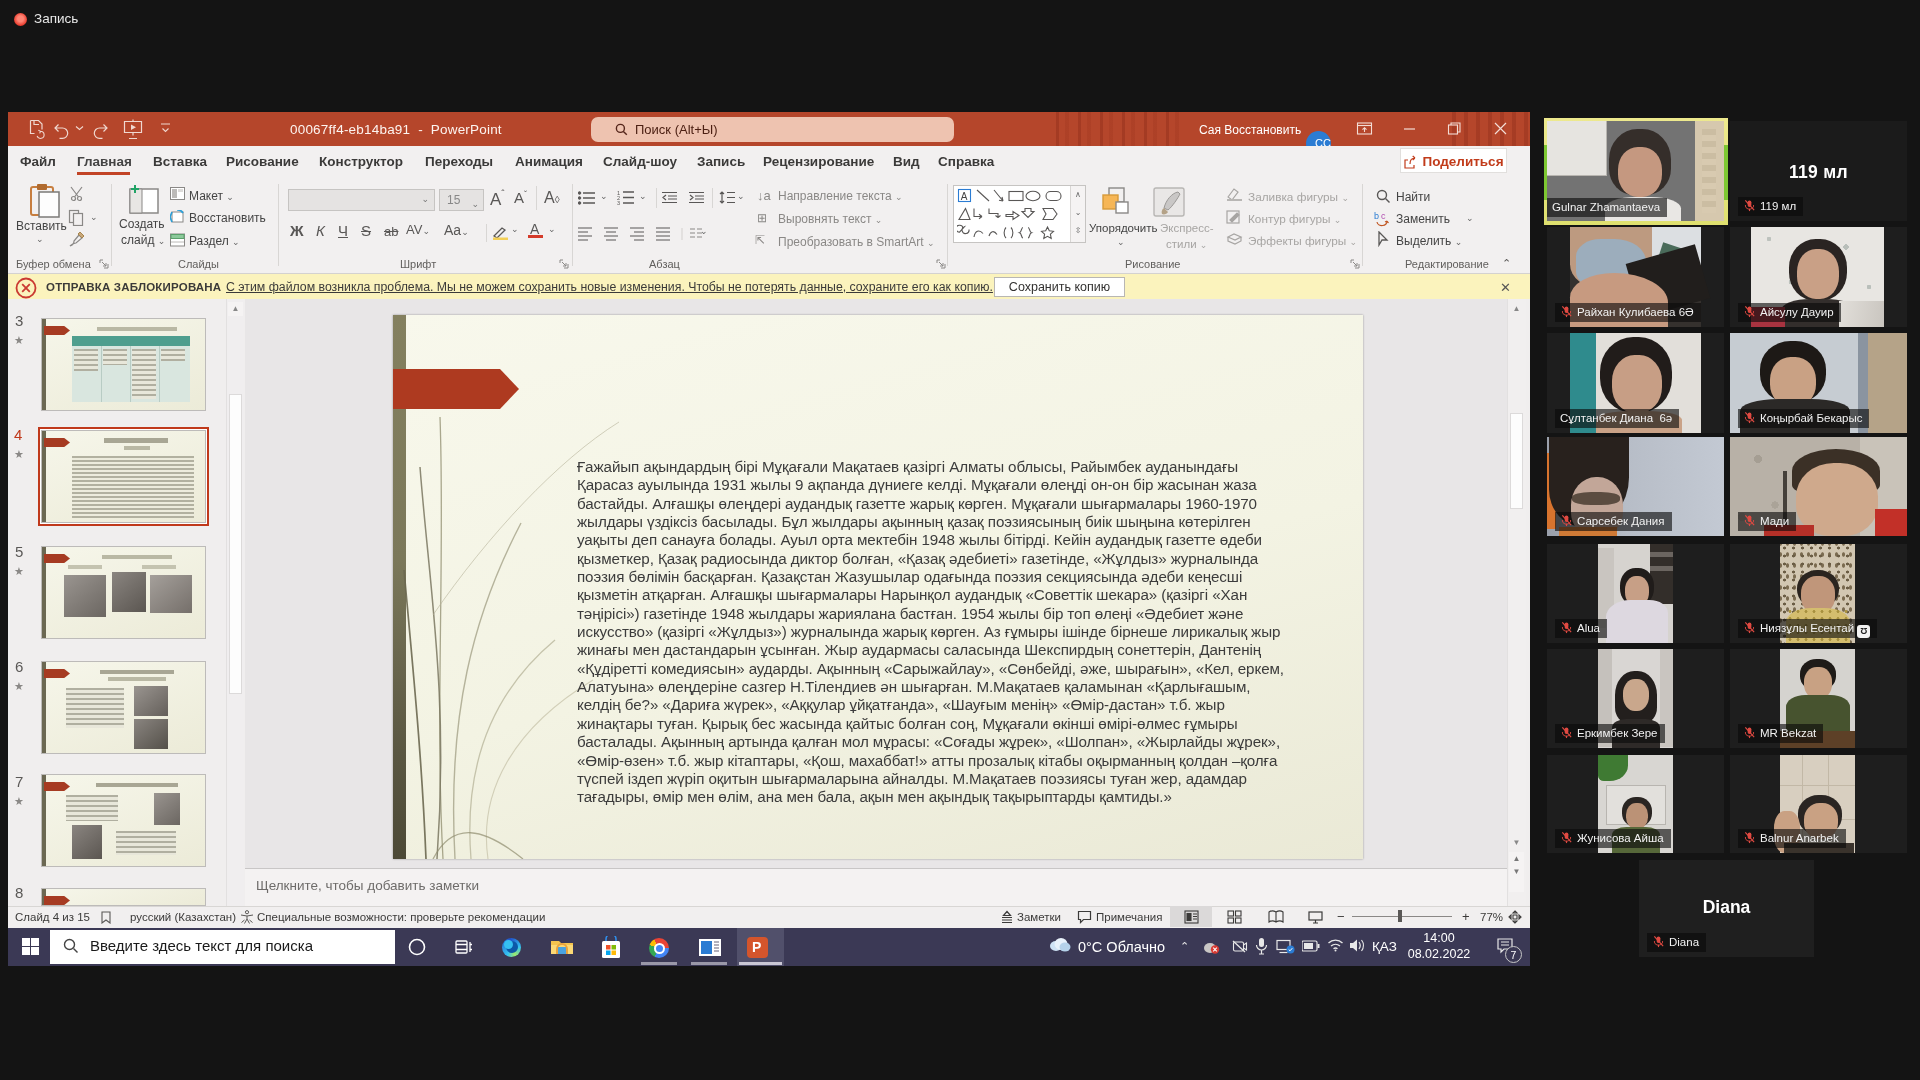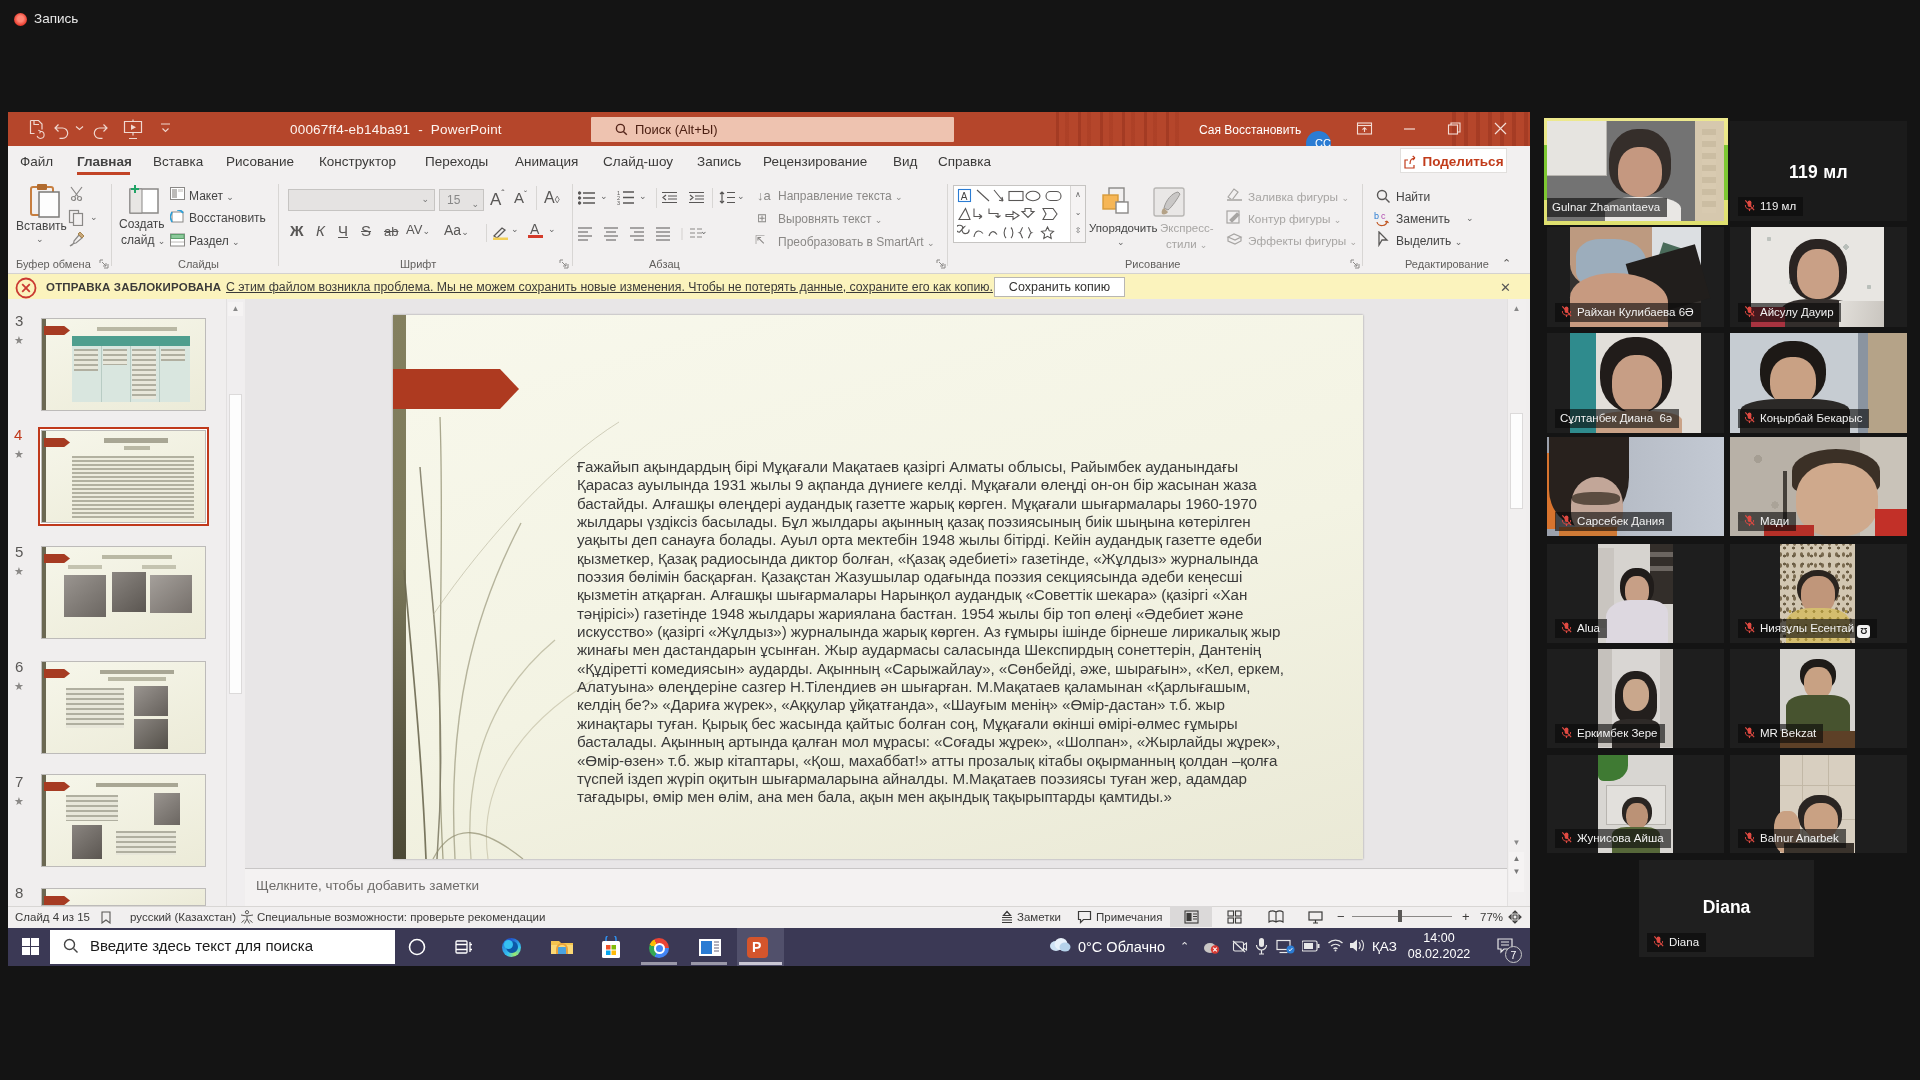--- a/index.html
+++ b/index.html
@@ -6,28 +6,28 @@
 html,body { width:1920px; height:1080px; overflow:hidden; background:#111; }
 body { font-family:"Liberation Sans", sans-serif; }
 #page { position:absolute; left:0; top:0; width:1920px; height:1080px; background:#141414; }
 .abs { position:absolute; }
 
 #rec { position:absolute; left:14px; top:13px; width:13px; height:13px; border-radius:50%; background:radial-gradient(circle at 50% 45%, #ff8575 0 30%, #e8392b 70%, #c03124 100%); }
 #rectx { position:absolute; left:34px; top:11px; color:#e8e8e8; font-size:13.5px; }
 
 #tbar { position:absolute; left:8px; top:112px; width:1522px; height:34px; background:#b5462b; }
 #ttl { position:absolute; left:290px; top:122px; color:#fdf4f0; font-size:13.5px; letter-spacing:.2px; }
-#searchpill { position:absolute; left:591px; top:117px; width:363px; height:25px; background:#eec3b0; border-radius:1px; color:#4c2013; font-size:13px; line-height:25px; }
+#searchpill { position:absolute; left:591px; top:117px; width:363px; height:25px; background:#eec3b0; border-radius:7px; color:#4c2013; font-size:13px; line-height:25px; }
 #user { position:absolute; left:1199px; top:123px; color:#fff; font-size:12px; }
 #cc { position:absolute; left:1306px; top:117px; width:25px; height:25px; border-radius:50%; background:#2b7cd3; color:#fff; font-size:11px; text-align:right; line-height:25px;margin-top:14px; }
 .winbtn { position:absolute; top:121px; color:#f3ddd6; font-size:14px; }
 
 #tabsbg { position:absolute; left:8px; top:146px; width:1522px; height:33px; background:#f2f0f0; }
 #tabs { position:absolute; left:0; top:146px; width:1530px; height:33px; font-size:13.5px; color:#3b3a39; }
-#tabs span { position:absolute; top:8px; }
+#tabs span { position:absolute; top:8px;font-weight:bold; }
 #tabsel { position:absolute; left:77px; top:172px; width:53px; height:3px; background:#c24426; }
 #share { position:absolute; left:1400px; top:148px; width:107px; height:25px; background:#fff; border:1px solid #e1dfdd; color:#c13b1a; font-size:13.5px; font-weight:bold; text-align:center; line-height:25px; }
 
 #ribbon { position:absolute; left:8px; top:179px; width:1522px; height:95px; background:#f2f0f0; border-bottom:1px solid #d4d2d0; }
 .glabel { position:absolute; top:258px; font-size:11px; color:#605e5c; }
 .gsep { position:absolute; top:184px; width:1px; height:82px; background:#d8d6d4; }
 .ric { color:#716f6e; }
 
 #warn { position:absolute; left:8px; top:274px; width:1522px; height:25px; background:#fbf3bd; }
 

